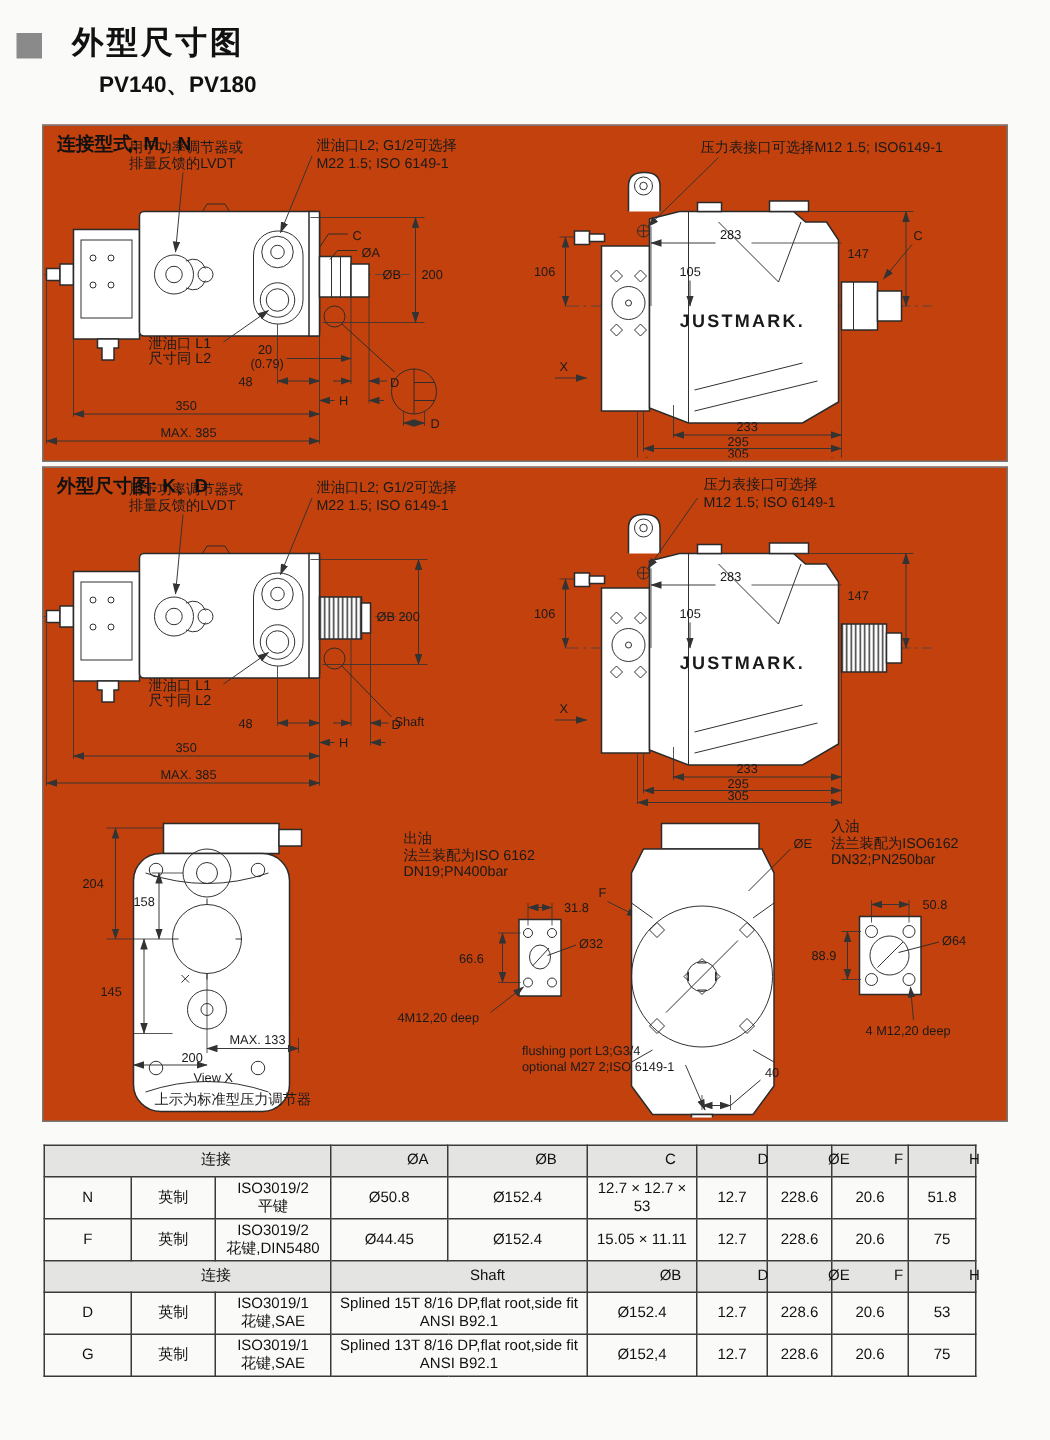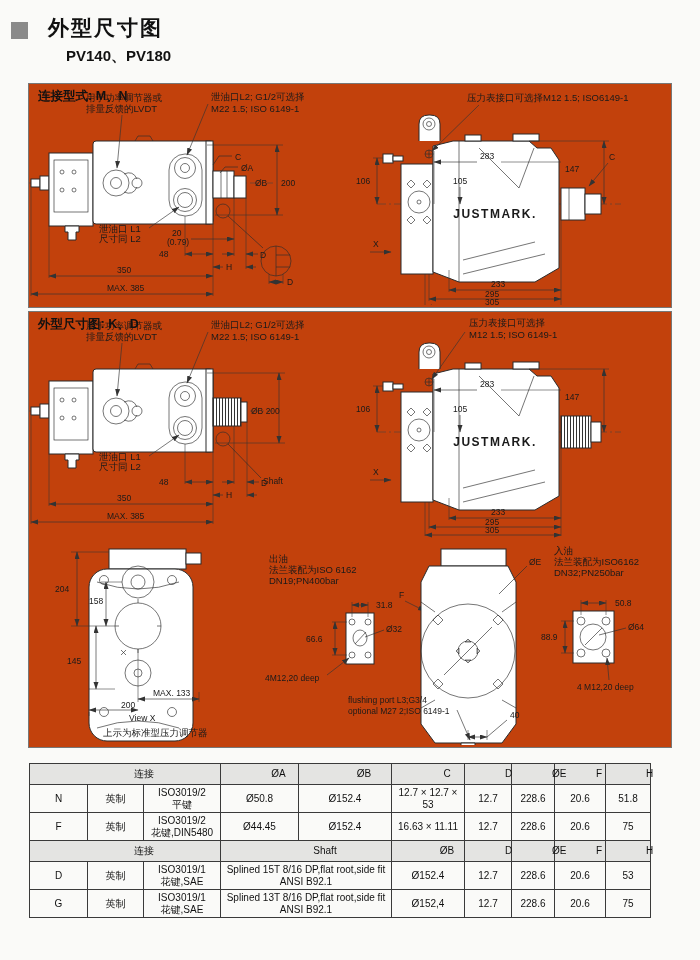--- a/index.html
+++ b/index.html
@@ -457,21 +457,21 @@
           <td>20.6</td>
           <td>51.8</td>
         </tr>
         <tr>
           <td>F</td>
           <td>英制</td>
           <td>ISO3019/2
 花键,DIN5480</td>
           <td>Ø44.45</td>
           <td>Ø152.4</td>
-          <td>16.63 × 11.11</td>
+          <td>15.05 × 11.11</td>
           <td>12.7</td>
           <td>228.6</td>
           <td>20.6</td>
           <td>75</td>
         </tr>
         <tr>
           <th colspan="3">连接</th>
           <th colspan="2">Shaft</th>
           <th>ØB</th>
           <th>D</th>

